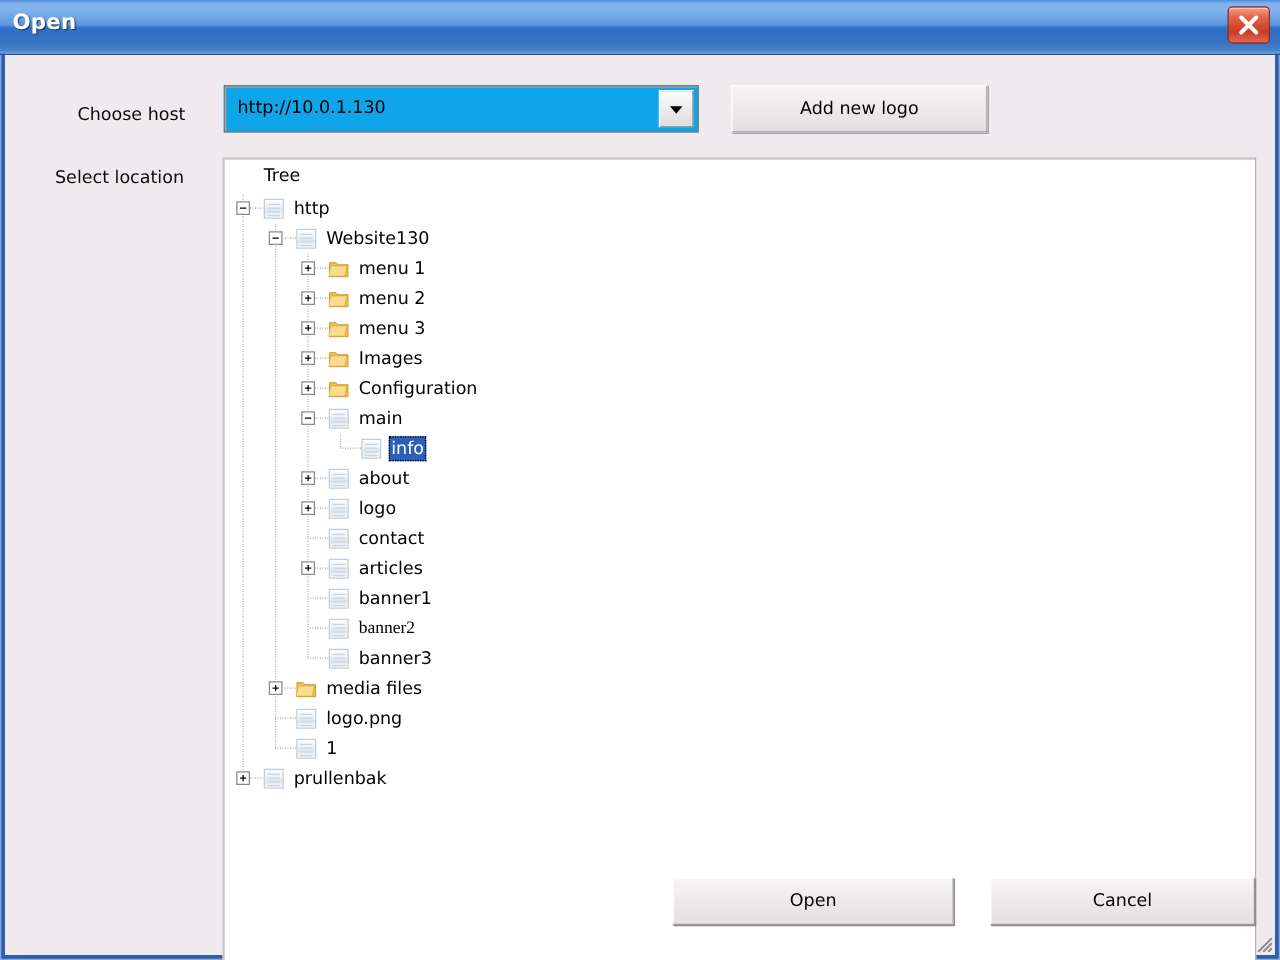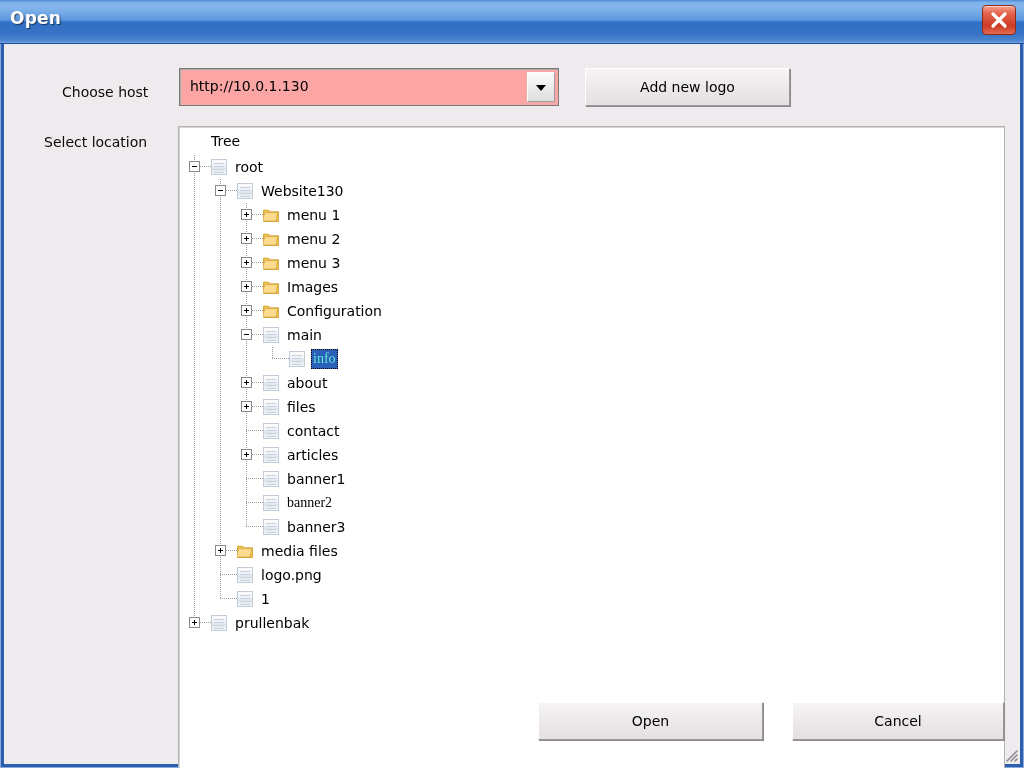--- a/index.html
+++ b/index.html
@@ -88,21 +88,21 @@
   }
   #label-choose-host { left: 58px; top: 40px; }
   #label-select-location { left: 40px; top: 90px; }
 
   
   #combo {
     position: absolute;
     left: 175px; top: 24px;
     width: 380px; height: 38px;
     box-sizing: border-box;
-    background: #fca5a5;
+    background: #0ea5e9;
     border: 1px solid #7b7b7b;
     box-shadow: inset 1px 1px 0 #a9a9a9;
     cursor: pointer;
   }
   #combo-value {
     position: absolute;
     left: 10px; top: 9px;
     font-size: 14px;
     color: #000;
     font-family: "DejaVu Sans", sans-serif;
@@ -233,24 +233,23 @@
     position: absolute;
     top: 2px;
     line-height: 20px;
     font-size: 14px;
     color: #000;
     padding: 0 2px;
     white-space: nowrap;
   }
   .node-label.selected {
     background: #2b5fb8;
-    color: #5eead4;
+    color: #ffffff;
     outline: 1px dotted #000;
     outline-offset: -1px;
-    font-family: Liberation Serif, serif;
   }
   .tree-title {
     position: absolute;
     top: 2px;
     font-size: 14px;
     color: #000;
   }
 
   
   #resize-grip { position: absolute; right: 2px; bottom: 2px; width: 16px; height: 16px; cursor: nwse-resize; }
@@ -287,21 +286,21 @@
     <div id="tree-panel">
       <div id="tree-scroll">
           <div class="tree-row" style="margin-top: 4px;">
             <div class="tree-title" style="left: 32px;">Tree</div>
           </div>
           <div class="tree-row">
             <div class="vline" style="left: 15px; top: 0px; height: 24px;"></div>
             <div class="hline" style="left: 15px; width: 17px;"></div>
             <div class="expander" style="left: 10px;"></div>
             <div class="node-icon doc-icon" style="left: 32px;"></div>
-            <div class="node-label" style="left: 54px;">root</div>
+            <div class="node-label" style="left: 54px;">http</div>
           </div>
           <div class="tree-row">
             <div class="vline" style="left: 15px; top: 0px; height: 24px;"></div>
             <div class="vline" style="left: 41px; top: 0px; height: 24px;"></div>
             <div class="hline" style="left: 41px; width: 17px;"></div>
             <div class="expander" style="left: 36px;"></div>
             <div class="node-icon doc-icon" style="left: 58px;"></div>
             <div class="node-label" style="left: 80px;">Website130</div>
           </div>
           <div class="tree-row">
@@ -391,21 +390,21 @@
             <div class="node-icon doc-icon" style="left: 84px;"></div>
             <div class="node-label" style="left: 106px;">about</div>
           </div>
           <div class="tree-row">
             <div class="vline" style="left: 15px; top: 0px; height: 24px;"></div>
             <div class="vline" style="left: 41px; top: 0px; height: 24px;"></div>
             <div class="vline" style="left: 67px; top: 0px; height: 24px;"></div>
             <div class="hline" style="left: 67px; width: 17px;"></div>
             <div class="expander plus" style="left: 62px;"></div>
             <div class="node-icon doc-icon" style="left: 84px;"></div>
-            <div class="node-label" style="left: 106px;">files</div>
+            <div class="node-label" style="left: 106px;">logo</div>
           </div>
           <div class="tree-row">
             <div class="vline" style="left: 15px; top: 0px; height: 24px;"></div>
             <div class="vline" style="left: 41px; top: 0px; height: 24px;"></div>
             <div class="vline" style="left: 67px; top: 0px; height: 24px;"></div>
             <div class="hline" style="left: 67px; width: 17px;"></div>
             <div class="node-icon doc-icon" style="left: 84px;"></div>
             <div class="node-label" style="left: 106px;">contact</div>
           </div>
           <div class="tree-row">

